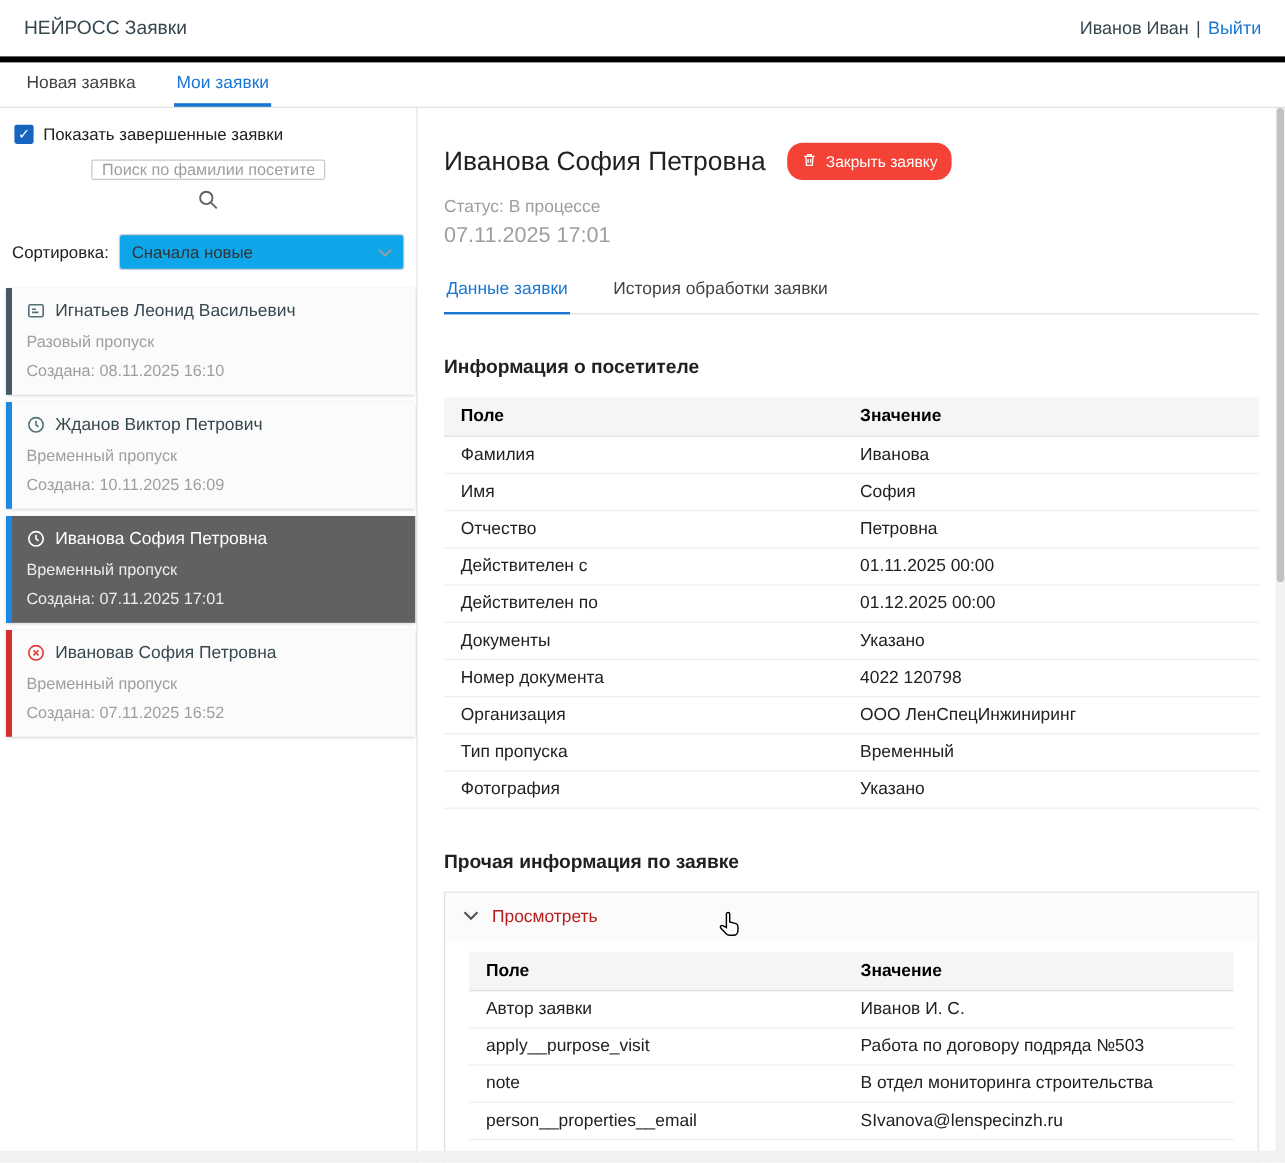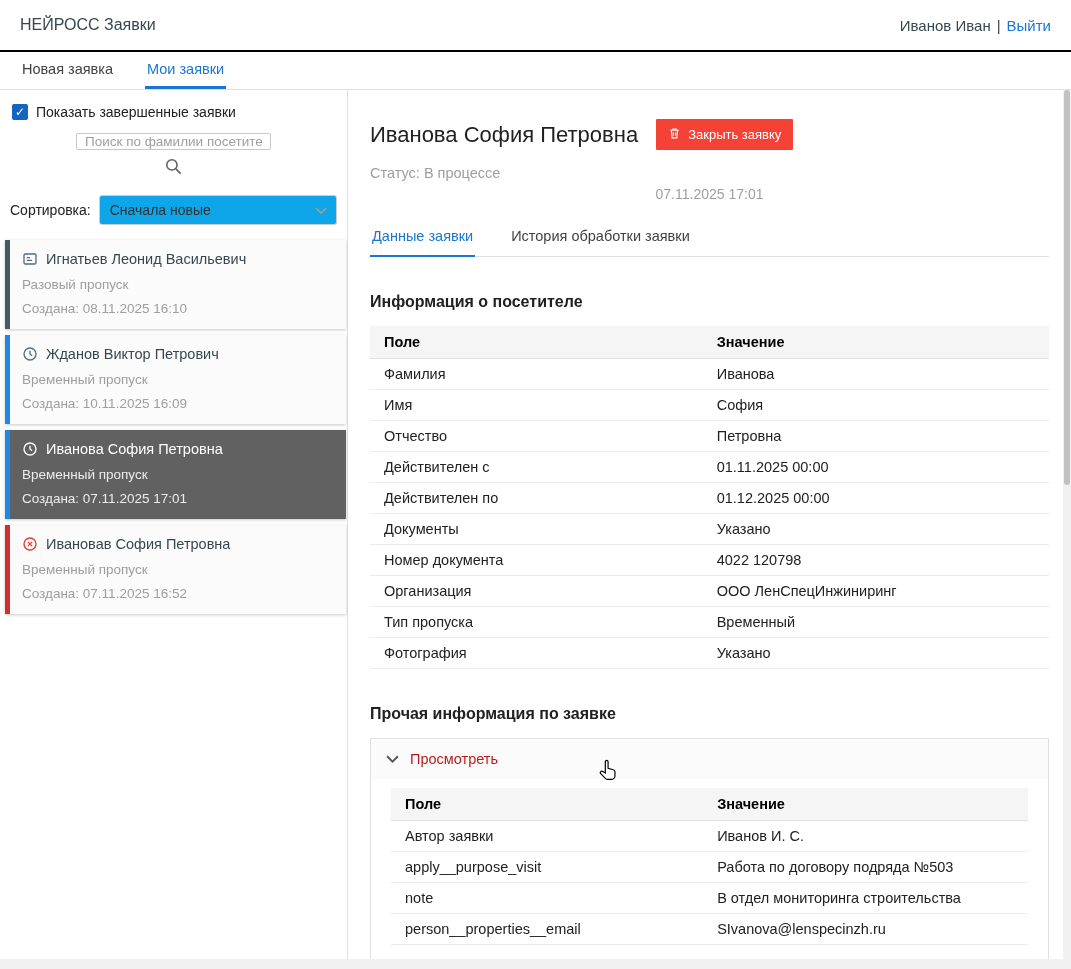--- a/index.html
+++ b/index.html
@@ -4,21 +4,21 @@
 <style>
   * { box-sizing: border-box; }
   html,body { margin:0; padding:0; }
   body {
     width:1071px; height:969px; overflow:hidden; position:relative;
     font-family:"Liberation Sans","DejaVu Sans",sans-serif;
     color:#212121; background:#fff;
   }
   
   .header {
-    height:52px; border-bottom:2px solid #000000;
+    height:52px; border-bottom:5px solid #000000;
     display:flex; align-items:center; justify-content:space-between;
     padding:0 20px;
   }
   .app-title { font-size:16px; color:#37474f; }
   .user-area { font-size:15px; display:flex; align-items:center; gap:6px;text-align:center; }
   .user-name { color:#37474f; }
   .sep { color:#37474f; }
   .logout { color:#1976d2; cursor:pointer; text-decoration:none; }
   
   .nav-tabs {
@@ -72,26 +72,26 @@
   .req-card.selected { background:#616161; }
   .req-card.selected .req-title { color:#fff; }
   .req-card.selected .icon { color:#fff; }
   .req-card.selected .req-type, .req-card.selected .req-created { color:#ececec; }
   .icon.red { color:#e53935; }
   
   .main { flex:1; padding:29px 22px 0; overflow:hidden; position:relative; background:#fff; }
   .title-row { display:flex; align-items:center; gap:18px; }
   .page-title { font-size:22px; font-weight:500; color:#212121; }
   .close-btn {
-    background:#f44336; color:#fff; border:none; border-radius:1px;
+    background:#f44336; color:#fff; border:none; border-radius:13px;
     font-size:13px; padding:7px 12px; display:flex; align-items:center; gap:7px;
     cursor:pointer; font-family:inherit;
   }
   .status-line { font-size:14.5px; color:#9e9e9e; margin-top:15px; }
-  .date-line { font-size:14px; color:#9e9e9e; margin-top:5px;text-align:center; }
+  .date-line { font-size:18px; color:#9e9e9e; margin-top:5px; }
   .detail-tabs { display:flex; gap:34px; margin-top:17px; border-bottom:1px solid #e0e0e0; }
   .detail-tab {
     font-size:14.5px; color:#424242; padding:9px 2px 11px;
     border-bottom:2px solid transparent; cursor:pointer; margin-bottom:-1px;
   }
   .detail-tab.active { color:#1976d2; border-bottom-color:#1976d2; }
   .section-title { font-size:16px; font-weight:bold; color:#212121; margin:36px 0 15px; }
   table { width:100%; border-collapse:collapse; font-size:14.5px; }
   th {
     background:#f5f5f5; text-align:left; font-weight:bold; color:#000000;

